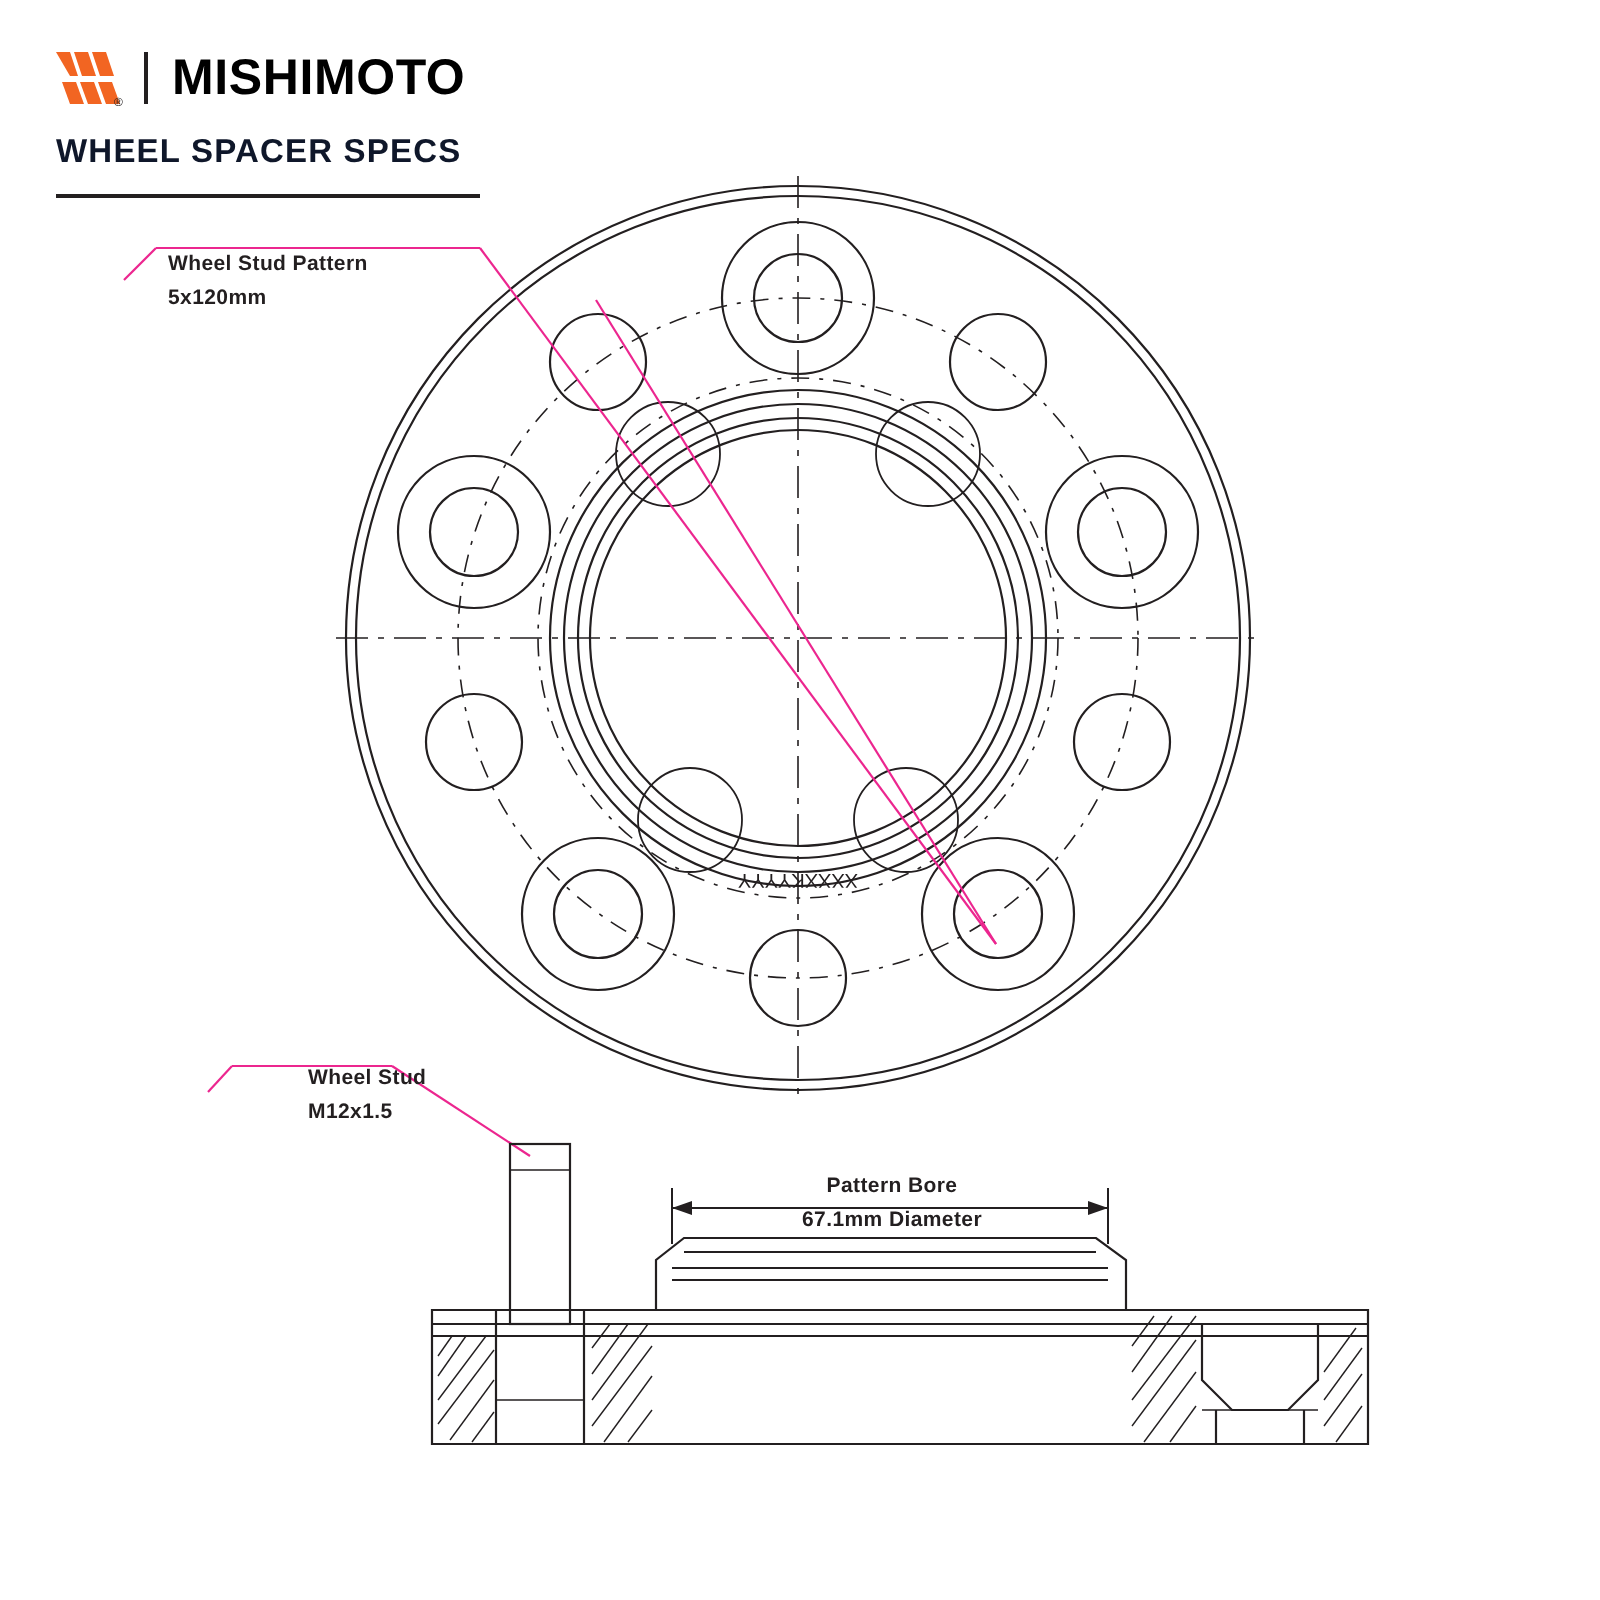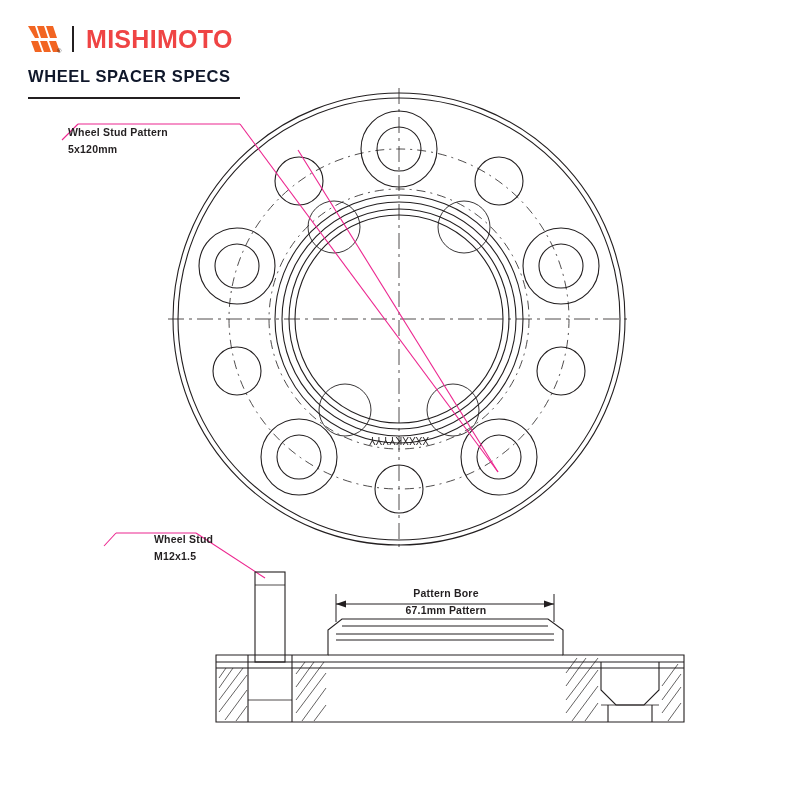--- a/index.html
+++ b/index.html
@@ -41,21 +41,21 @@
   .brand-divider {
     width: 2px;
     height: 26px;
     background: #231f20;
     margin-right: 12px;
   }
   .brand-name {
     font-size: 25px;
     font-weight: bold;
     letter-spacing: 0.3px;
-    color: #ef4444;
+    color: #000000;
     line-height: 1;
     font-family: "Liberation Sans", sans-serif;
   }
   .sub-title {
     margin-top: 11px;
     font-size: 16.5px;
     font-weight: bold;
     letter-spacing: 0.6px;
     color: #0f172a;
   }
@@ -80,21 +80,21 @@
     white-space: nowrap;
   }
   .callout .c-value {
     font-size: 10.5px;
     font-weight: bold;
     color: #231f20;
     letter-spacing: 0.2px;
     white-space: nowrap;
     margin-top: 5px;
   }
-  #callout-stud-pattern { left: 68px; top: 126px; }
+  #callout-stud-pattern { left: 84px; top: 126px; }
   #callout-wheel-stud  { left: 106px; top: 533px; margin-left: 48px; }
   #callout-center-bore {
     left: 340px; top: 587px; width: 212px; text-align: center;
   }
   #callout-center-bore .c-title,
   #callout-center-bore .c-value { text-align: center; }
   .svg-layer {
     position: absolute;
     left: 0; top: 0;
     width: 800px; height: 800px;
@@ -265,16 +265,16 @@
     <div class="c-value">5x120mm</div>
   </div>
 
   <div class="callout" id="callout-wheel-stud">
     <div class="c-title">Wheel Stud</div>
     <div class="c-value">M12x1.5</div>
   </div>
 
   <div class="callout" id="callout-center-bore">
     <div class="c-title">Pattern Bore</div>
-    <div class="c-value">67.1mm Pattern</div>
+    <div class="c-value">67.1mm Diameter</div>
   </div>
 
 </div>
 
 </body></html>

